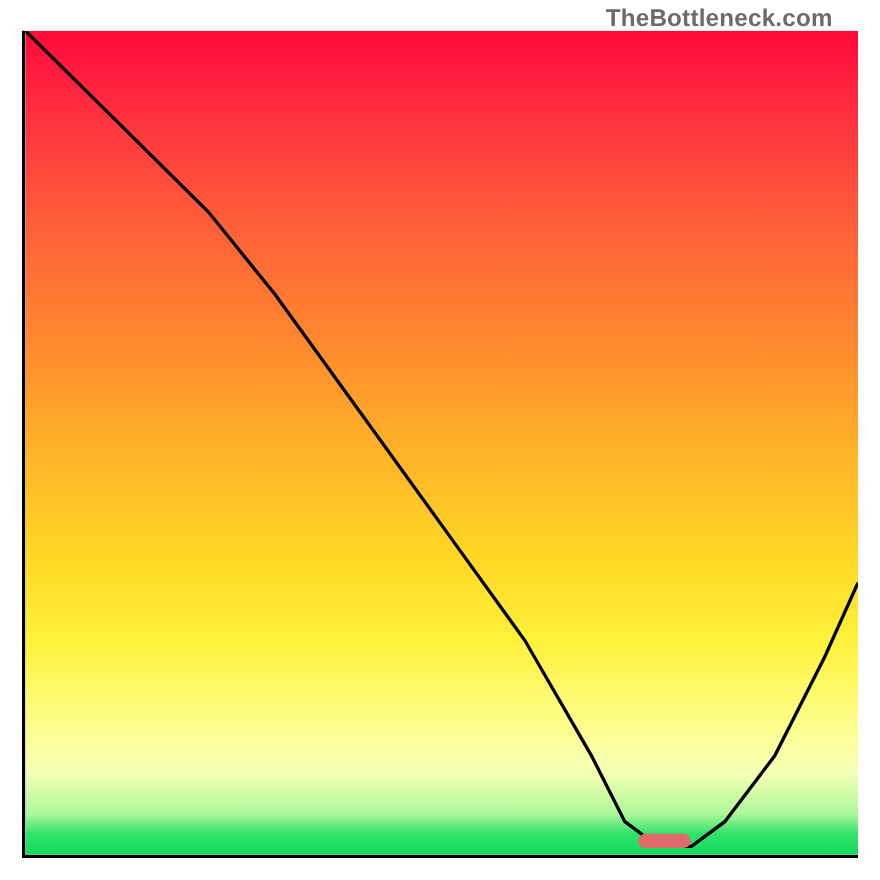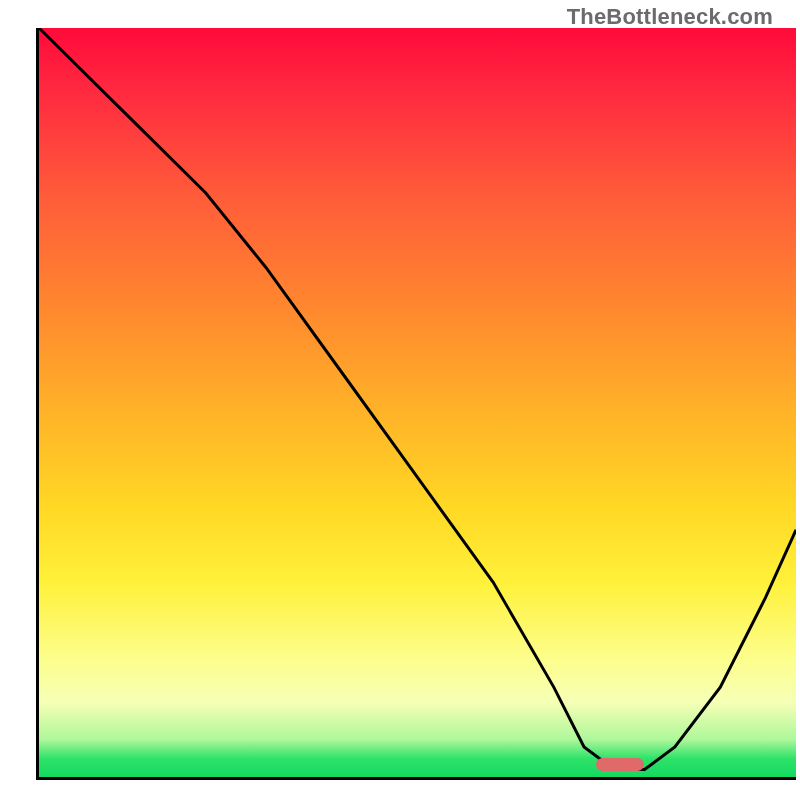--- a/index.html
+++ b/index.html
@@ -7,21 +7,20 @@
     padding: 0;
     width: 800px;
     height: 800px;
     background: #ffffff;
     font-family: Arial, Helvetica, sans-serif;
   }
   .wrap {
     position: relative;
     width: 767px;
     height: 800px;
-    margin-left: 16px;
   }
   .watermark {
     position: absolute;
     top: 4px;
     right: 10px;
     font-size: 22px;
     font-weight: 600;
     color: #6b6b6b;
     letter-spacing: 0.2px;
   }

